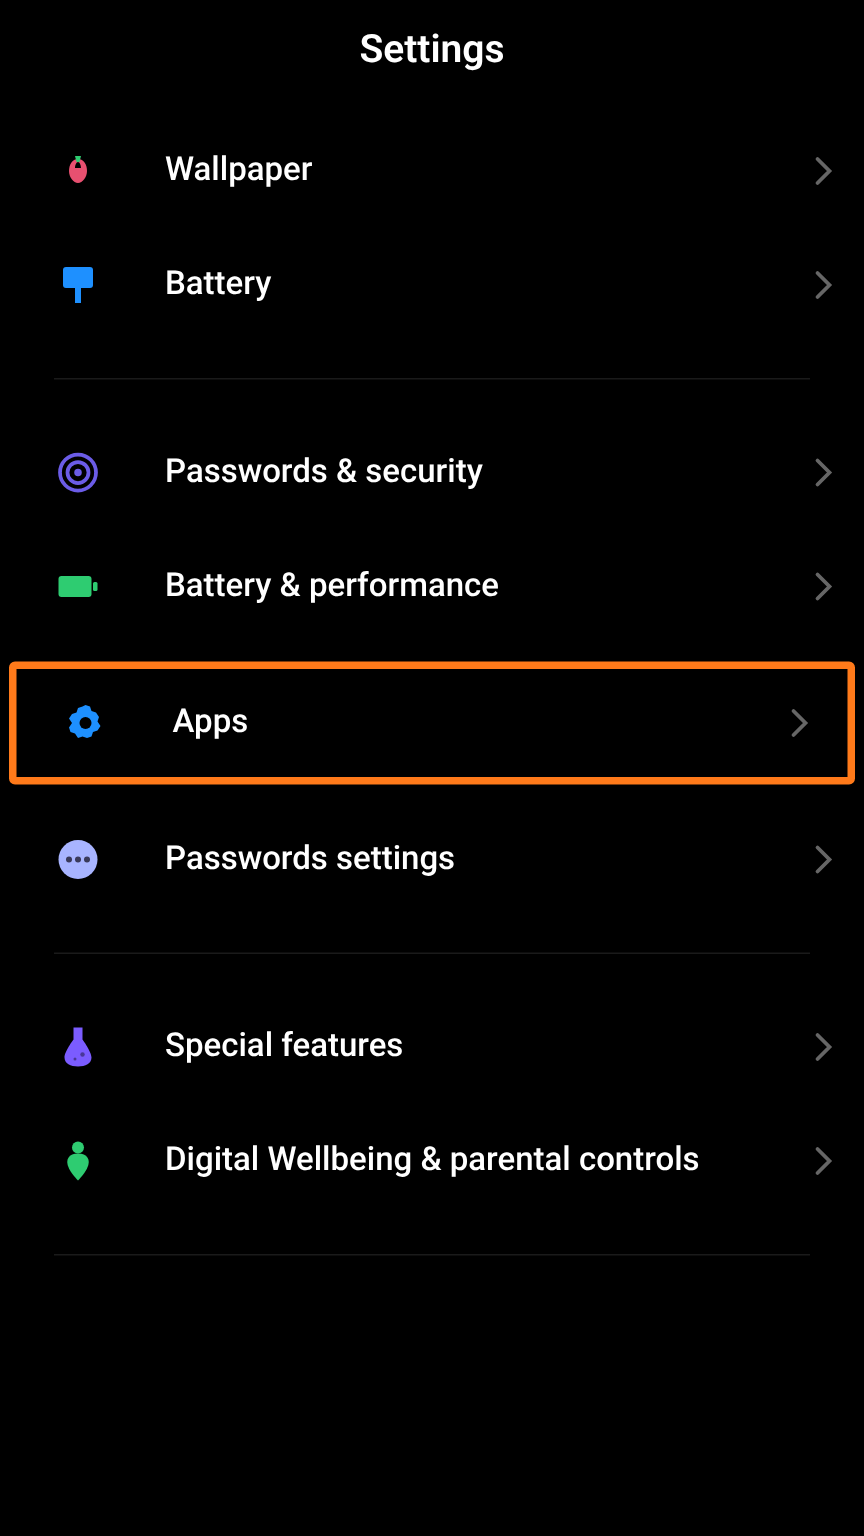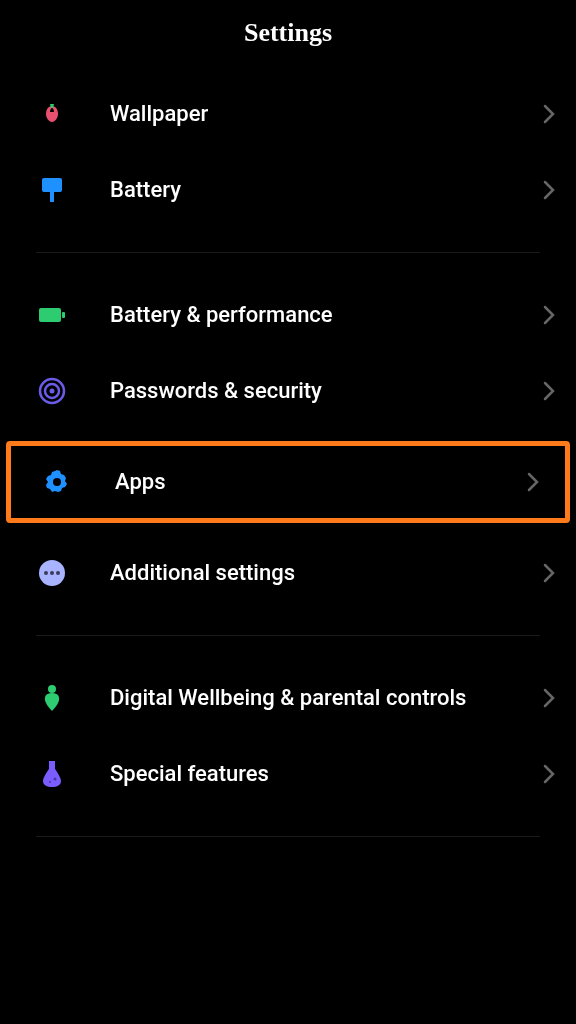--- a/index.html
+++ b/index.html
@@ -12,21 +12,20 @@
       overflow: hidden;
     }
     .header {
       text-align: center;
       padding: 18px 0 28px 0;
     }
     .header-title {
       font-size: 26px;
       font-weight: 600;
       color: #fff;
-      font-family: Liberation Serif, serif;
     }
     .list-section {
       padding: 0;
     }
     .list-item {
       display: flex;
       align-items: center;
       padding: 22px 13px 22px 36px;
       cursor: pointer;
       position: relative;
@@ -110,42 +109,42 @@
   </div>
 
 </div>
 
 <div class="divider"></div>
 
 <div class="list-section">
 
   <div class="list-item">
     <div class="item-icon">
-      <svg width="30" height="20" viewBox="0 0 30 20">
-        <rect x="2" y="3" width="22" height="14" rx="2" fill="#2ecc71"></rect>
-        <rect x="25" y="7" width="3" height="6" rx="1" fill="#2ecc71"></rect>
-      </svg>
-    </div>
-    <div class="item-label">Battery &amp; performance</div>
-    <div class="chevron">
-      <svg width="12" height="20" viewBox="0 0 12 20">
-          <path d="M2 2 L10 10 L2 18" stroke="#666" stroke-width="2.5" fill="none" stroke-linecap="round"></path>
-        </svg>
-    </div>
-  </div>
-
-  <div class="list-item">
-    <div class="item-icon">
       <svg width="28" height="28" viewBox="0 0 28 28">
         <circle cx="14" cy="14" r="12" fill="none" stroke="#6b5ce7" stroke-width="2.5"></circle>
         <circle cx="14" cy="14" r="7" fill="none" stroke="#6b5ce7" stroke-width="2.5"></circle>
         <circle cx="14" cy="14" r="2.5" fill="#6b5ce7"></circle>
       </svg>
     </div>
     <div class="item-label">Passwords &amp; security</div>
+    <div class="chevron">
+      <svg width="12" height="20" viewBox="0 0 12 20">
+          <path d="M2 2 L10 10 L2 18" stroke="#666" stroke-width="2.5" fill="none" stroke-linecap="round"></path>
+        </svg>
+    </div>
+  </div>
+
+  <div class="list-item">
+    <div class="item-icon">
+      <svg width="30" height="20" viewBox="0 0 30 20">
+        <rect x="2" y="3" width="22" height="14" rx="2" fill="#2ecc71"></rect>
+        <rect x="25" y="7" width="3" height="6" rx="1" fill="#2ecc71"></rect>
+      </svg>
+    </div>
+    <div class="item-label">Battery &amp; performance</div>
     <div class="chevron">
       <svg width="12" height="20" viewBox="0 0 12 20">
           <path d="M2 2 L10 10 L2 18" stroke="#666" stroke-width="2.5" fill="none" stroke-linecap="round"></path>
         </svg>
     </div>
   </div>
 
   <div class="highlight-box">
     <div class="list-item">
       <div class="item-icon">
@@ -165,60 +164,60 @@
 
   <div class="list-item">
     <div class="item-icon">
       <svg width="28" height="28" viewBox="0 0 28 28">
         <circle cx="14" cy="14" r="13" fill="#a8b4ff"></circle>
         <circle cx="8" cy="14" r="2" fill="#3a3a5a"></circle>
         <circle cx="14" cy="14" r="2" fill="#3a3a5a"></circle>
         <circle cx="20" cy="14" r="2" fill="#3a3a5a"></circle>
       </svg>
     </div>
-    <div class="item-label">Additional settings</div>
+    <div class="item-label">Passwords settings</div>
     <div class="chevron">
       <svg width="12" height="20" viewBox="0 0 12 20">
           <path d="M2 2 L10 10 L2 18" stroke="#666" stroke-width="2.5" fill="none" stroke-linecap="round"></path>
         </svg>
     </div>
   </div>
 
 </div>
 
 <div class="divider"></div>
 
 <div class="list-section">
-
-  <div class="list-item">
-    <div class="item-icon">
-      <svg width="26" height="30" viewBox="0 0 26 30">
-        <circle cx="13" cy="6" r="4" fill="#2ecc71"></circle>
-        <path d="M13 10 C7 10 4 14 7 20 C9 24 13 28 13 28 C13 28 17 24 19 20 C22 14 19 10 13 10 Z" fill="#2ecc71"></path>
-      </svg>
-    </div>
-    <div class="item-label">Digital Wellbeing &amp; parental controls</div>
-    <div class="chevron">
-      <svg width="12" height="20" viewBox="0 0 12 20">
-          <path d="M2 2 L10 10 L2 18" stroke="#666" stroke-width="2.5" fill="none" stroke-linecap="round"></path>
-        </svg>
-    </div>
-  </div>
 
   <div class="list-item">
     <div class="item-icon">
       <svg width="26" height="30" viewBox="0 0 26 30">
         <path d="M10 2 L16 2 L16 10 C16 10 22 18 22 22 C22 26 18 28 13 28 C8 28 4 26 4 22 C4 18 10 10 10 10 Z" fill="#7b5cff"></path>
         <circle cx="16" cy="20" r="1.5" fill="#000" opacity="0.4"></circle>
         <circle cx="11" cy="23" r="1" fill="#000" opacity="0.4"></circle>
       </svg>
     </div>
     <div class="item-label">Special features</div>
     <div class="chevron">
       <svg width="12" height="20" viewBox="0 0 12 20">
           <path d="M2 2 L10 10 L2 18" stroke="#666" stroke-width="2.5" fill="none" stroke-linecap="round"></path>
         </svg>
     </div>
   </div>
 
+  <div class="list-item">
+    <div class="item-icon">
+      <svg width="26" height="30" viewBox="0 0 26 30">
+        <circle cx="13" cy="6" r="4" fill="#2ecc71"></circle>
+        <path d="M13 10 C7 10 4 14 7 20 C9 24 13 28 13 28 C13 28 17 24 19 20 C22 14 19 10 13 10 Z" fill="#2ecc71"></path>
+      </svg>
+    </div>
+    <div class="item-label">Digital Wellbeing &amp; parental controls</div>
+    <div class="chevron">
+      <svg width="12" height="20" viewBox="0 0 12 20">
+          <path d="M2 2 L10 10 L2 18" stroke="#666" stroke-width="2.5" fill="none" stroke-linecap="round"></path>
+        </svg>
+    </div>
+  </div>
+
 </div>
 
 <div class="divider"></div>
 
 </body></html>

